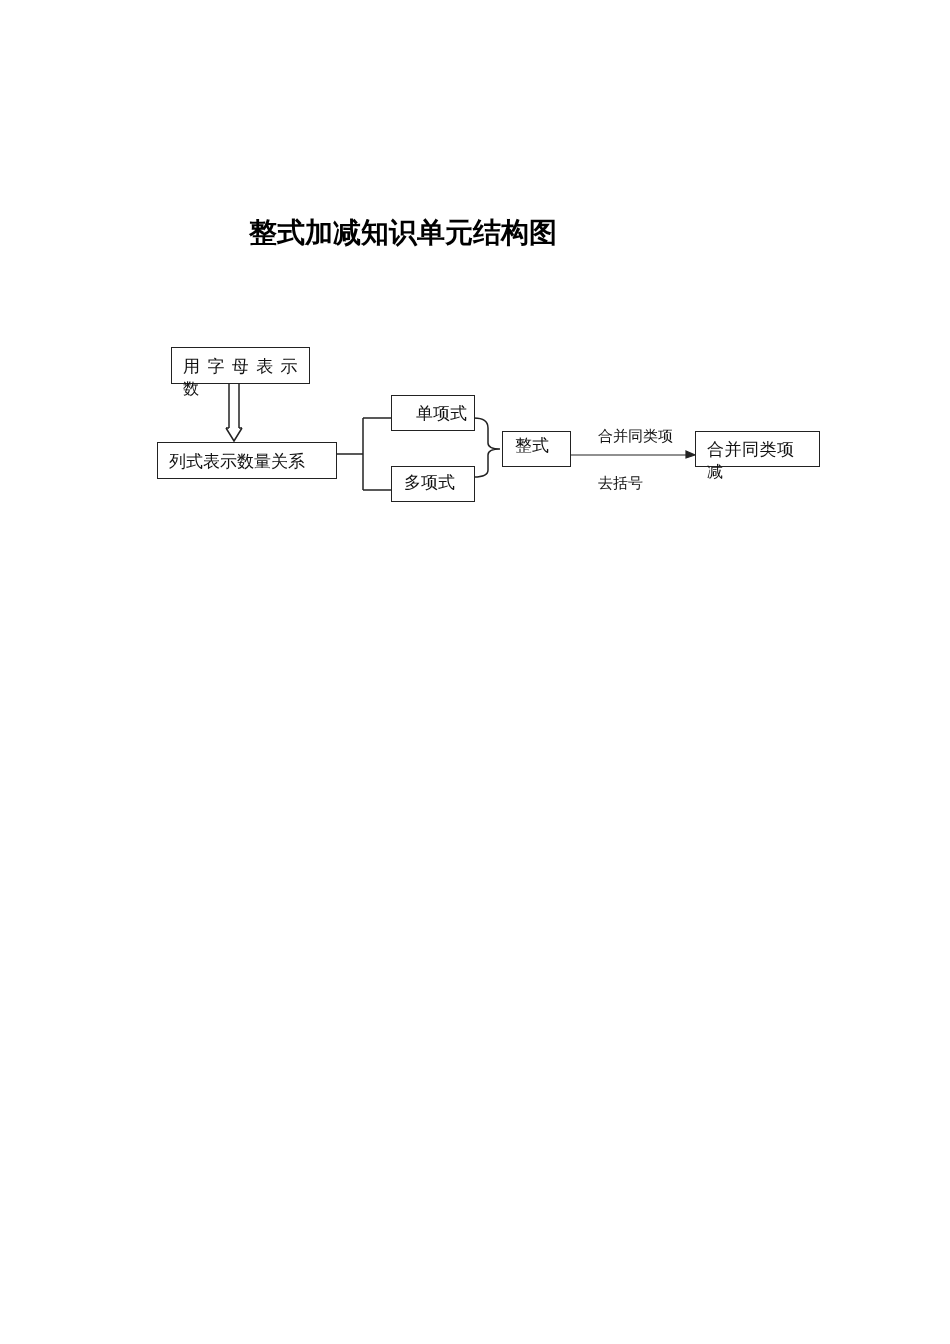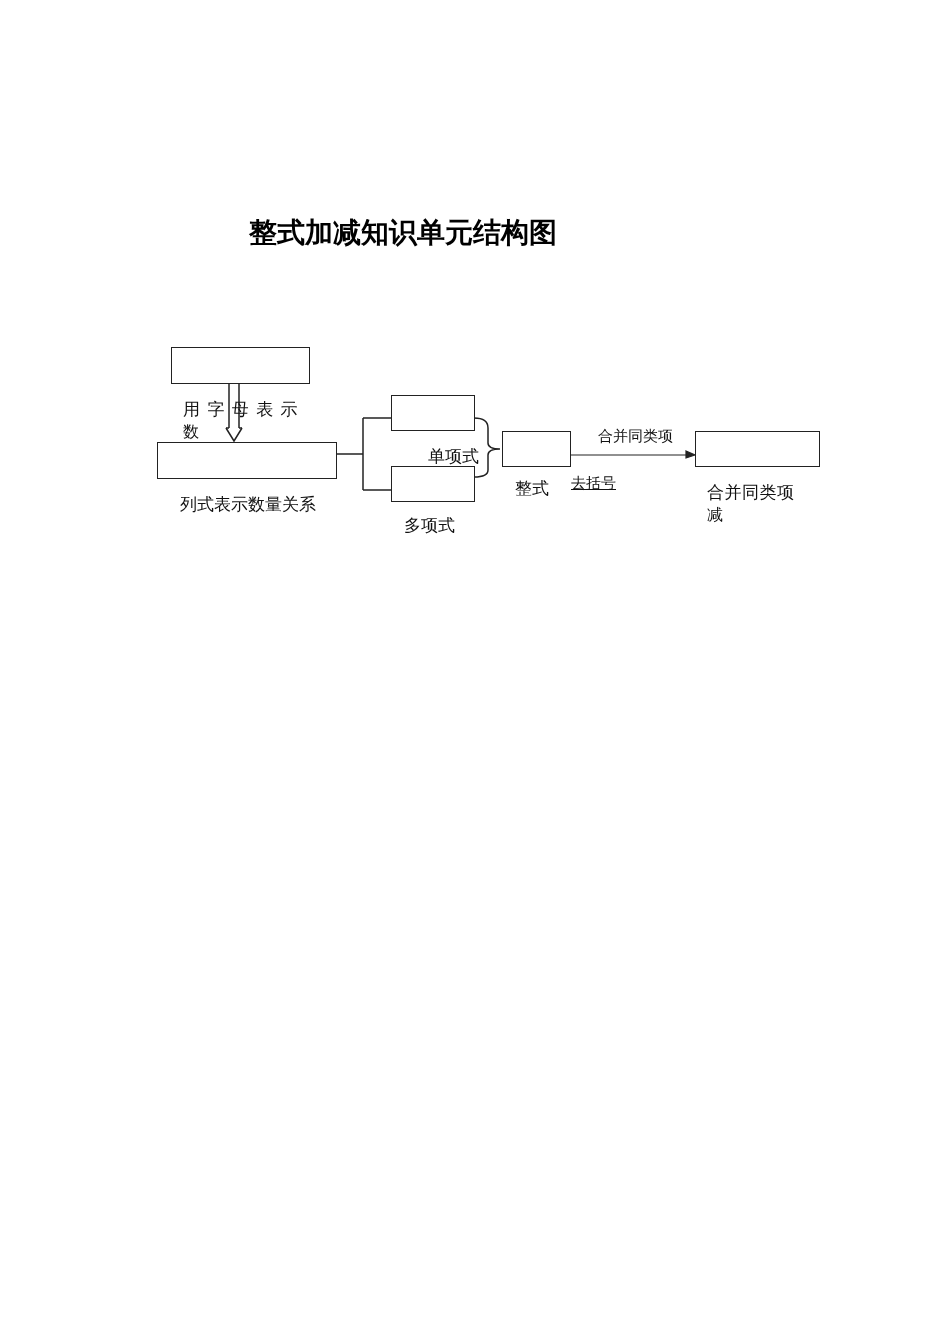--- a/index.html
+++ b/index.html
@@ -1,21 +1,21 @@
 <!DOCTYPE html>
 <html><head>
 <meta charset="utf-8">
 <style>
   html, body { margin: 0; padding: 0; background: #ffffff; }
   body { width: 950px; height: 1344px; position: relative; overflow: hidden;
          font-family: "DejaVu Sans", "Liberation Sans", sans-serif; color: #000; }
   .title { position: absolute; left: 249px; top: 213px; font-size: 28px; font-weight: bold;
            letter-spacing: 0px; white-space: nowrap; line-height: 40px; }
   .box { position: absolute; border: 1.5px solid #222; box-sizing: border-box; background: #fff; }
-  .txt { position: absolute; font-size: 17px; white-space: nowrap; line-height: 20px; color: #111; margin-top: 43px; }
+  .txt { position: absolute; font-size: 17px; white-space: nowrap; line-height: 20px; color: #111; }
   .lbl { position: absolute; font-size: 15px; white-space: nowrap; line-height: 18px; color: #111; }
   svg.lines { position: absolute; left: 0; top: 0; }
 </style>
 </head>
 <body>
 
 <div class="title">整式加减知识单元结构图</div>
 
 <svg class="lines" width="950" height="1344">
 
@@ -40,29 +40,29 @@
     <line x1="570" y1="455" x2="688" y2="455"></line>
     <polygon points="686,451 695,455 686,458" fill="#222"></polygon>
   </g>
 </svg>
 
 <div class="box" style="left:171px; top:347px; width:139px; height:37px;"></div>
 <div class="txt" style="left:183px; top:356px; letter-spacing:1px;">用 字 母 表 示</div>
 <div class="txt" style="left:183px; top:379px; font-size:16px;">数</div>
 
 <div class="box" style="left:157px; top:442px; width:180px; height:37px;"></div>
-<div class="txt" style="left:180px; top:451px;">列式表示数量关系</div>
+<div class="txt" style="left:169px; top:451px;">列式表示数量关系</div>
 
 <div class="box" style="left:391px; top:395px; width:84px; height:36px;"></div>
-<div class="txt" style="left:428px; top:403px;">单项式</div>
+<div class="txt" style="left:416px; top:403px;">单项式</div>
 
 <div class="box" style="left:391px; top:466px; width:84px; height:36px;"></div>
 <div class="txt" style="left:404px; top:474px;font-family:Liberation Mono, monospace;">多项式</div>
 
 <div class="box" style="left:502px; top:431px; width:69px; height:36px;"></div>
 <div class="txt" style="left:515px; top:435px;">整式</div>
 
 <div class="lbl" style="left:598px; top:427px;">合并同类项</div>
-<div class="lbl" style="left:571px; top:474px;text-decoration:underline;">去括号</div>
+<div class="lbl" style="left:598px; top:474px;">去括号</div>
 
 <div class="box" style="left:695px; top:431px; width:125px; height:36px;"></div>
 <div class="txt" style="left:707px; top:439px; letter-spacing:0.5px;">合并同类项</div>
 <div class="txt" style="left:707px; top:462px; font-size:16px;">减</div>
 
 </body></html>

